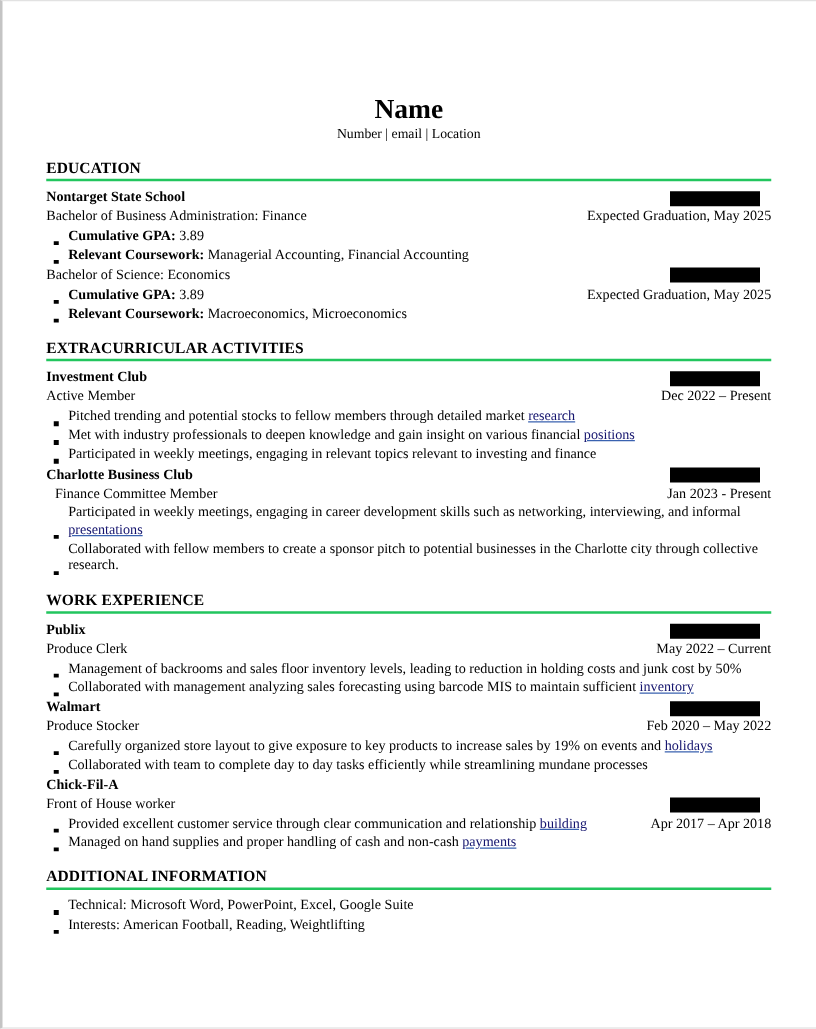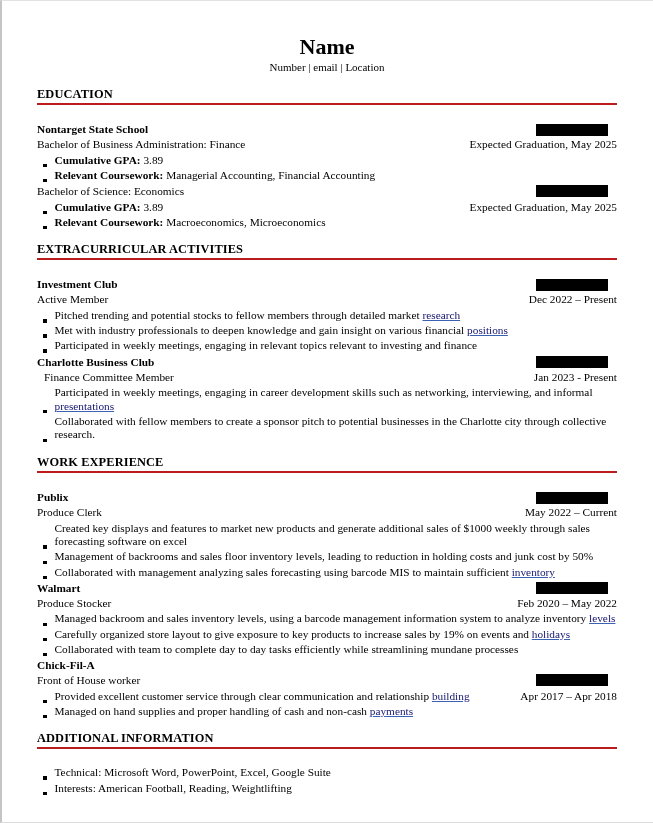--- a/index.html
+++ b/index.html
@@ -11,30 +11,30 @@
     border-left:2px solid #c4c4c4;
     border-top:1px solid #e2e2e2;
     border-bottom:1px solid #dcdcdc;
     padding:34px 36px 0 35px;
     font-family:"Liberation Serif","DejaVu Serif",serif;
     font-size:11.3px;
     color:#000000;
     overflow:hidden;
   }
   .header { text-align:center; margin-bottom:9px; }
-  .header .name { font-size:22px; font-weight:bold; line-height:24px; }
+  .header .name { font-size:22px; font-weight:bold; line-height:24px;margin-top:40px; }
   .header .contact { font-size:11px; line-height:14px; margin-top:1px; }
 
   .section { margin-top:13px; }
   .section:first-of-type { margin-top:10px; }
   .shead {
-    margin:0 0 17px 0;
+    margin:0 0 6px 0;
     font-size:12.4px; font-weight:bold;
     letter-spacing:0.1px;
-    border-bottom:2px solid #b91c1c;
+    border-bottom:2px solid #22c55e;
     padding-bottom:1px;
   }
 
   .row { display:flex; justify-content:space-between; align-items:center; line-height:15px;font-family:Liberation Serif, serif; }
   .row .lt { white-space:nowrap; }
   .bold { font-weight:bold; }
   .indent { padding-left:7px; }
   .date { white-space:nowrap; }
 
   .redact { width:72px; height:12px; background:#000000; margin-right:9px; flex:none; }
@@ -140,45 +140,37 @@
     <div class="row">
       <span class="lt bold">Publix</span>
       <span class="redact"></span>
     </div>
     <div class="row">
       <span class="lt">Produce Clerk</span>
       <span class="date">May 2022 – Current</span>
     </div>
     <div class="bullet">
       <span class="marker"></span>
-      <span class="text">Created key displays and features to market new products and generate additional sales of $1000 weekly through sales forecasting software on excel</span>
-    </div>
-    <div class="bullet">
-      <span class="marker"></span>
       <span class="text">Management of backrooms and sales floor inventory levels, leading to reduction in holding costs and junk cost by 50%</span>
     </div>
     <div class="bullet">
       <span class="marker"></span>
       <span class="text"><span>Collaborated with management analyzing sales forecasting using barcode MIS to maintain sufficient </span><a class="link">inventory</a></span>
     </div>
 
     <div class="row">
       <span class="lt bold">Walmart</span>
       <span class="redact"></span>
     </div>
     <div class="row">
       <span class="lt">Produce Stocker</span>
       <span class="date">Feb 2020 – May 2022</span>
     </div>
     <div class="bullet">
       <span class="marker"></span>
-      <span class="text"><span>Managed backroom and sales inventory levels, using a barcode management information system to analyze inventory </span><a class="link">levels</a></span>
-    </div>
-    <div class="bullet">
-      <span class="marker"></span>
       <span class="text"><span>Carefully organized store layout to give exposure to key products to increase sales by 19% on events and </span><a class="link">holidays</a></span>
     </div>
     <div class="bullet">
       <span class="marker"></span>
       <span class="text">Collaborated with team to complete day to day tasks efficiently while streamlining mundane processes</span>
     </div>
 
     <div class="row">
       <span class="lt bold">Chick-Fil-A</span>
     </div>

